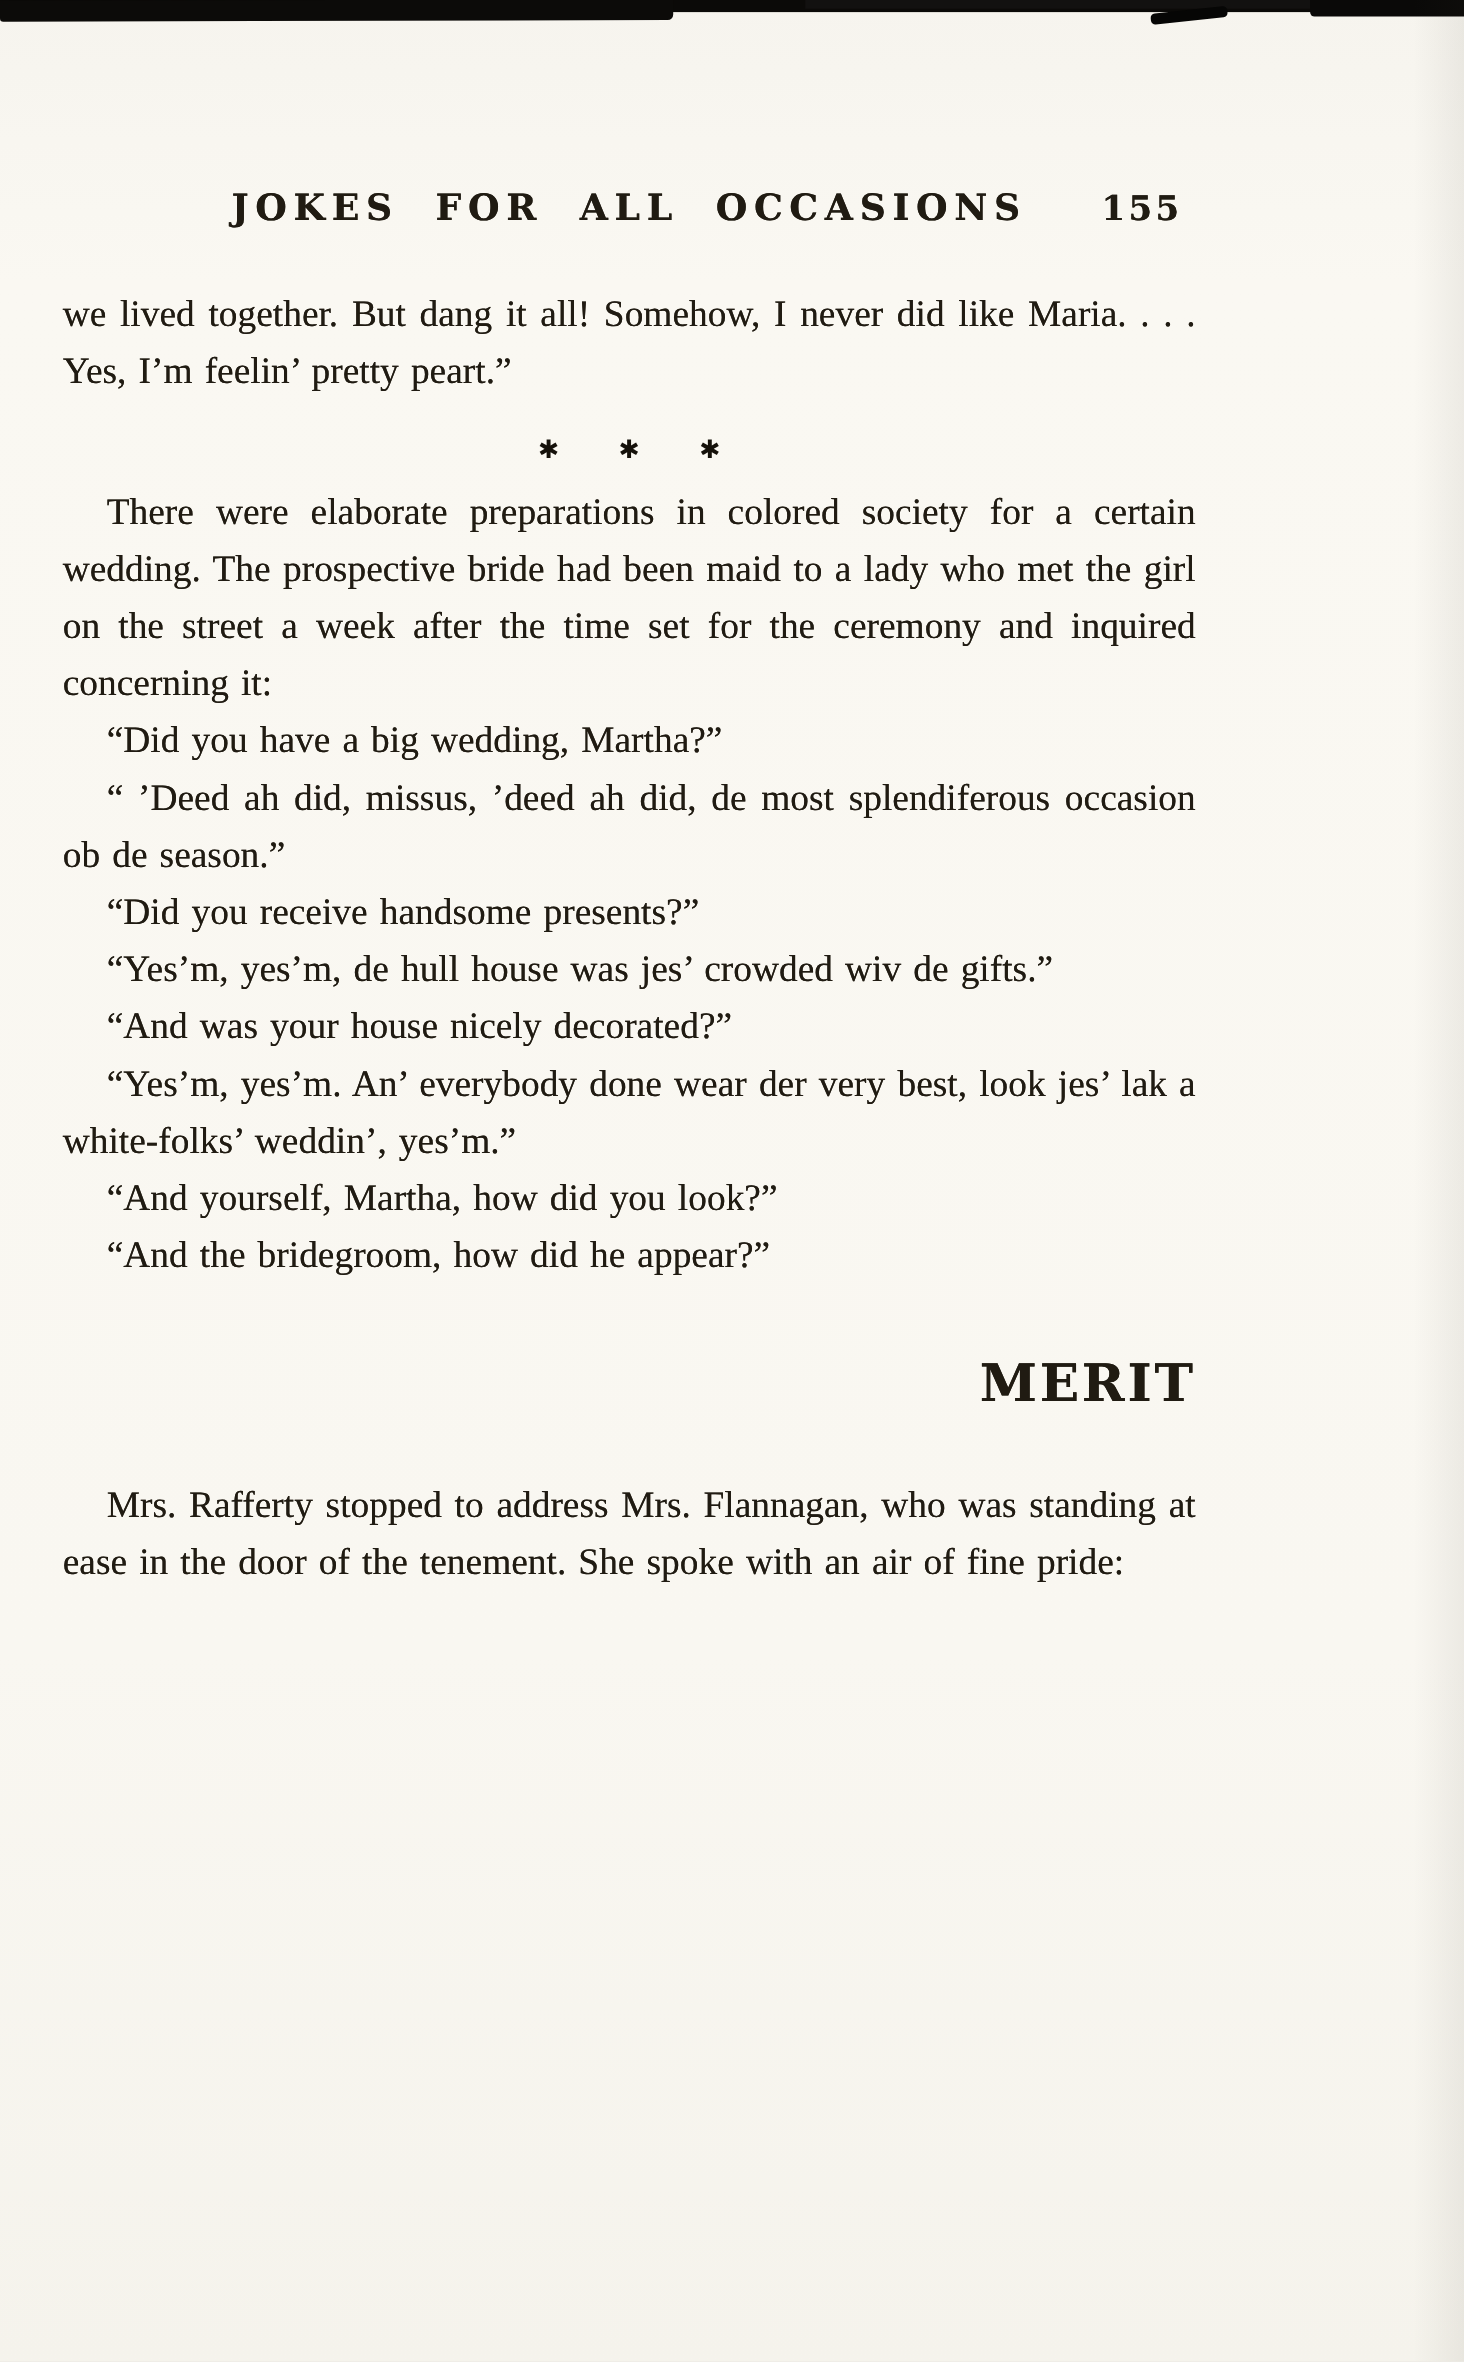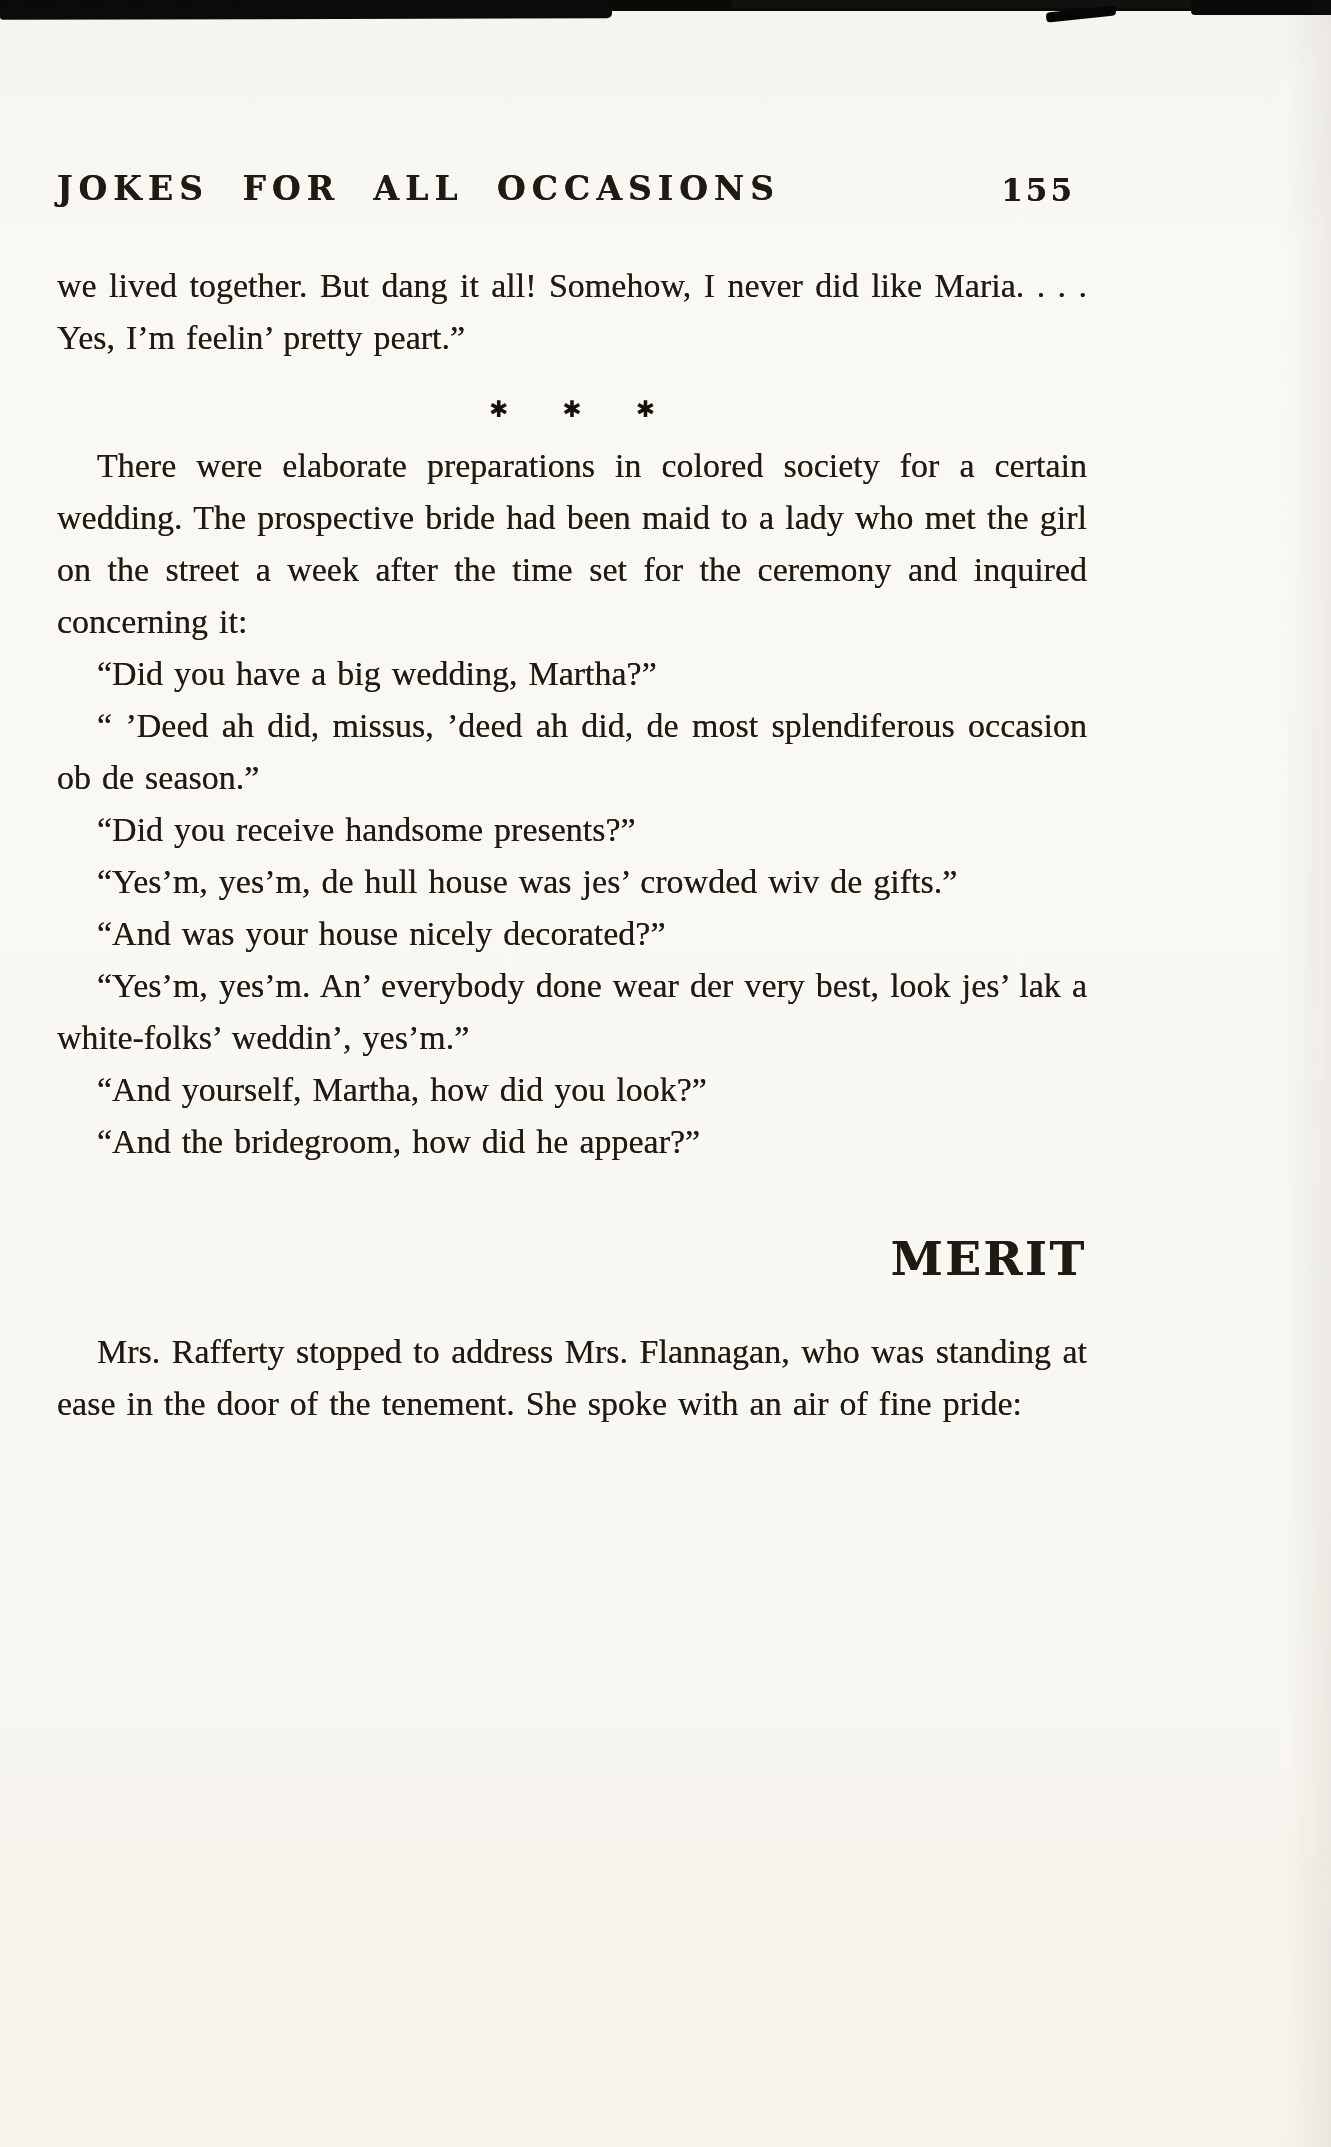--- a/index.html
+++ b/index.html
@@ -38,20 +38,21 @@
 
   .content {
     position: relative;
     padding-left: 57px;
     width: 1030px;
   }
 
   .header {
     position: relative;
     margin-top: 168px;
+    text-align: center;
     font-size: 33px;
     font-weight: 700;
     letter-spacing: 6px;
     word-spacing: 16px;
     line-height: 42px;
     text-shadow: 0 0 0.5px rgba(25,20,10,0.85);
   }
   .pagenum {
     position: absolute;
     right: 12px;
@@ -86,21 +87,21 @@
 
   .merit {
     font-size: 47px;
     font-weight: 700;
     letter-spacing: 2.5px;
     margin: 64px 0 0;
     line-height: 54px;
     text-shadow: 0 0 0.6px rgba(25,20,10,0.9);
     text-align: right;
   }
-  .closing { margin-top: 40px; }
+  .closing { margin-top: 57px; }
 </style>
 </head>
 <body>
 
 <div class="page">
 
   <div>
     <div class="bar-a"></div>
     <div class="bar-b"></div>
     <div class="bar-c"></div>

